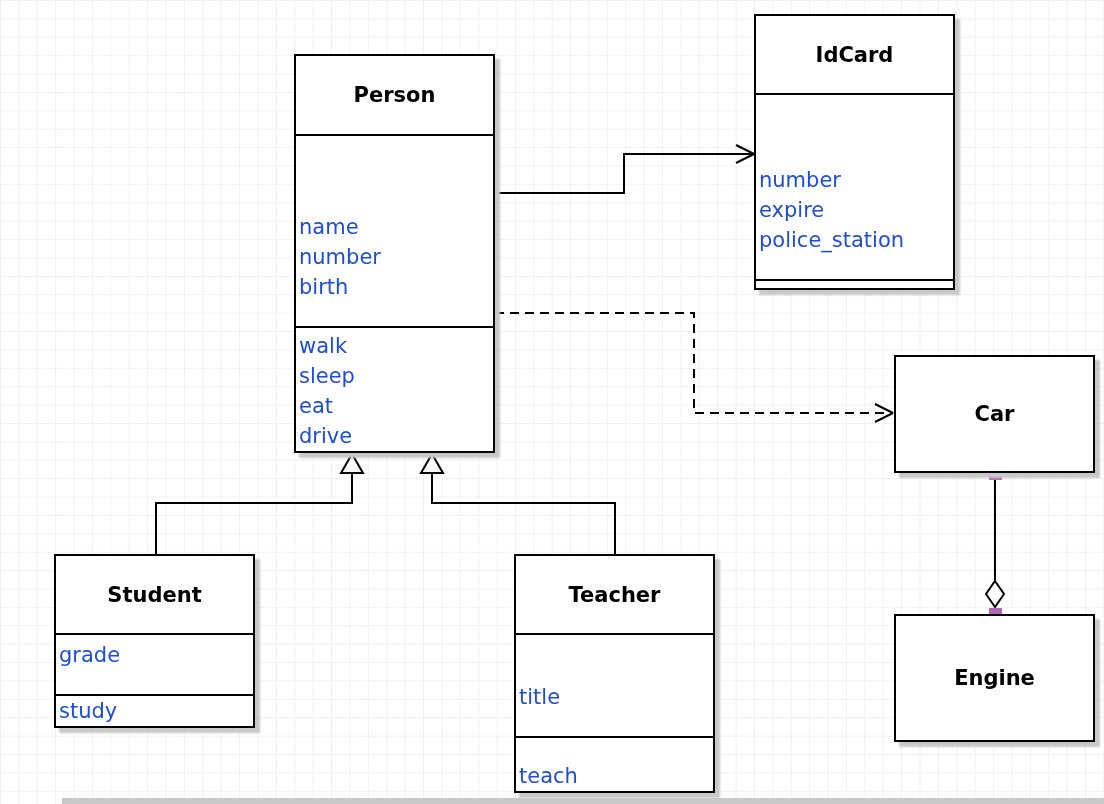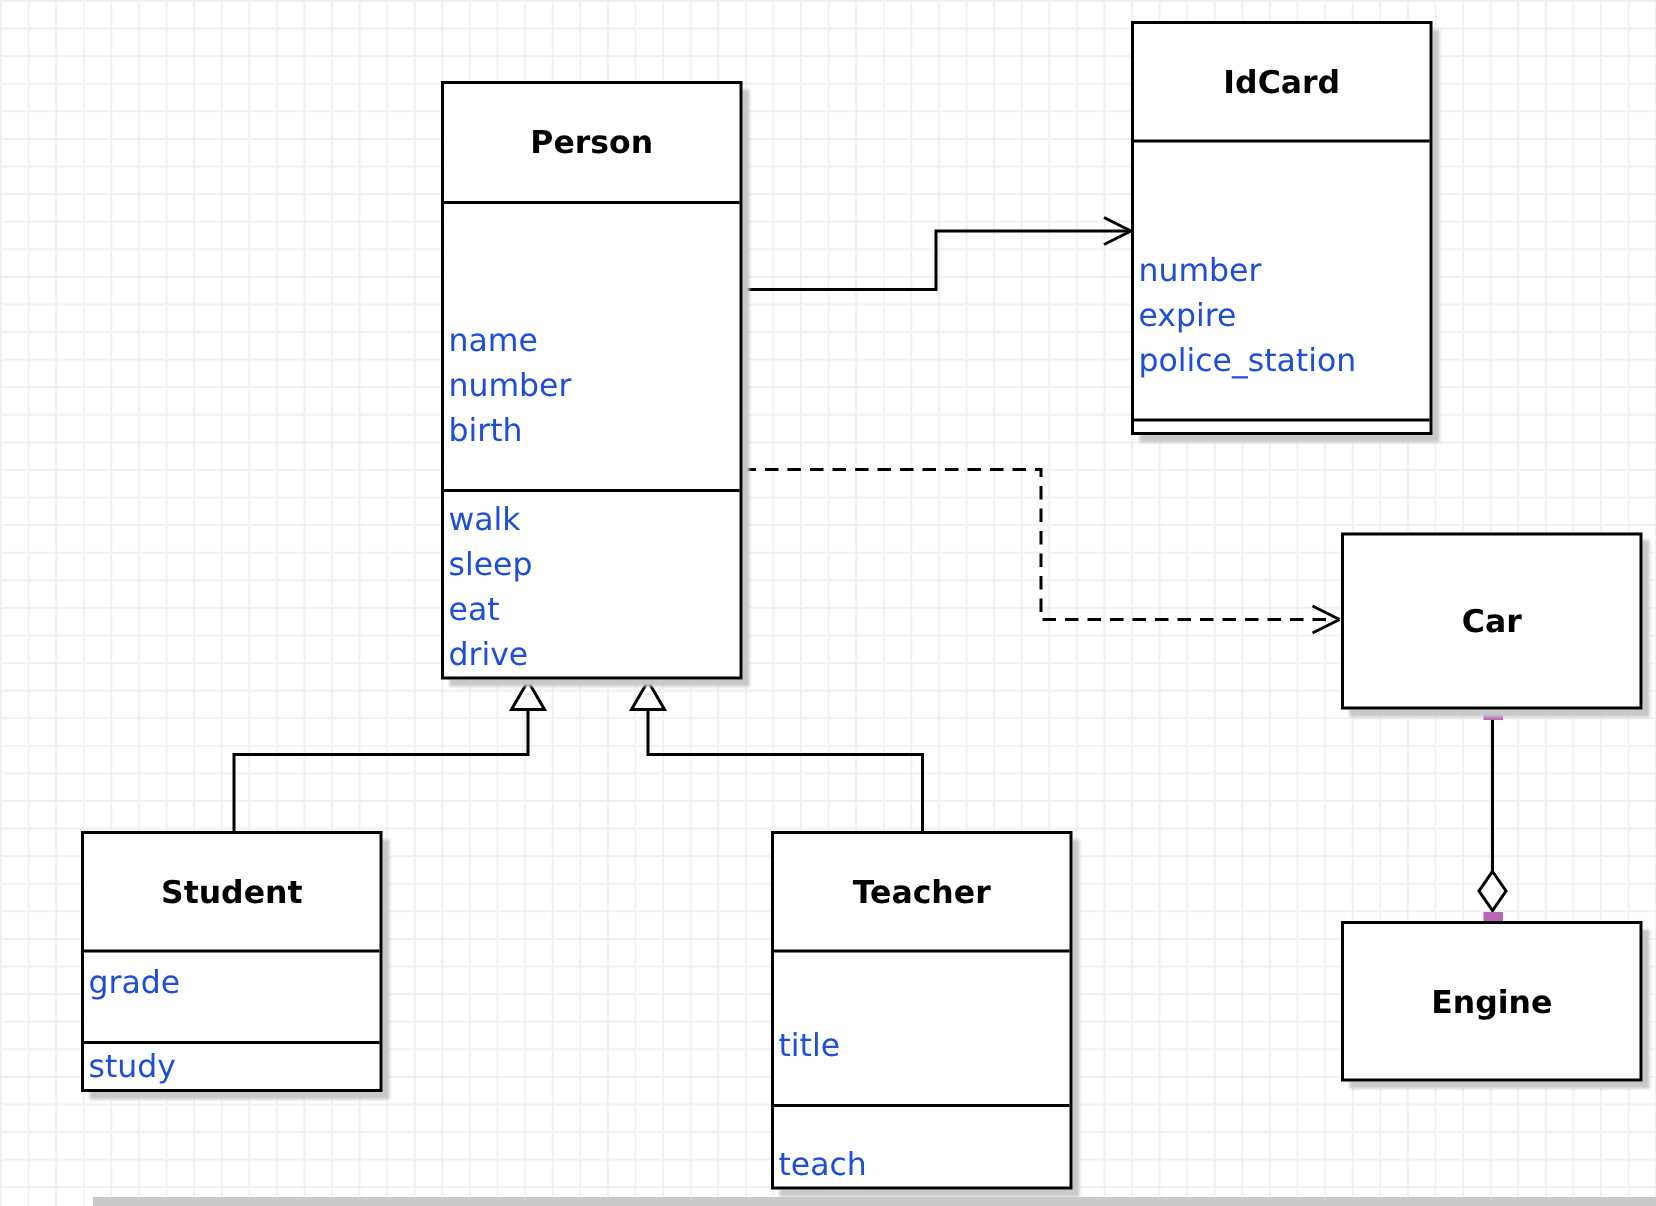--- a/index.html
+++ b/index.html
@@ -126,21 +126,21 @@
       <div>expire</div>
       <div>police_station</div>
     </div>
     <div class="sec fill"></div>
   </div>
 
   <div class="uml-class only-title" style="left:894px; top:355px; width:201px; height:118px;">
     <div class="sec-title">Car</div>
   </div>
 
-  <div class="uml-class only-title" style="left:894px; top:614px; width:201px; height:107px;">
+  <div class="uml-class only-title" style="left:894px; top:614px; width:201px; height:128px;">
     <div class="sec-title">Engine</div>
   </div>
 
   <div class="uml-class" style="left:54px; top:554px; width:201px; height:174px;">
     <div class="sec-title" style="height:77px">Student</div>
     <div class="sec" style="height:79px">
       <div>grade</div>
     </div>
     <div class="sec fill">
       <div>study</div>

